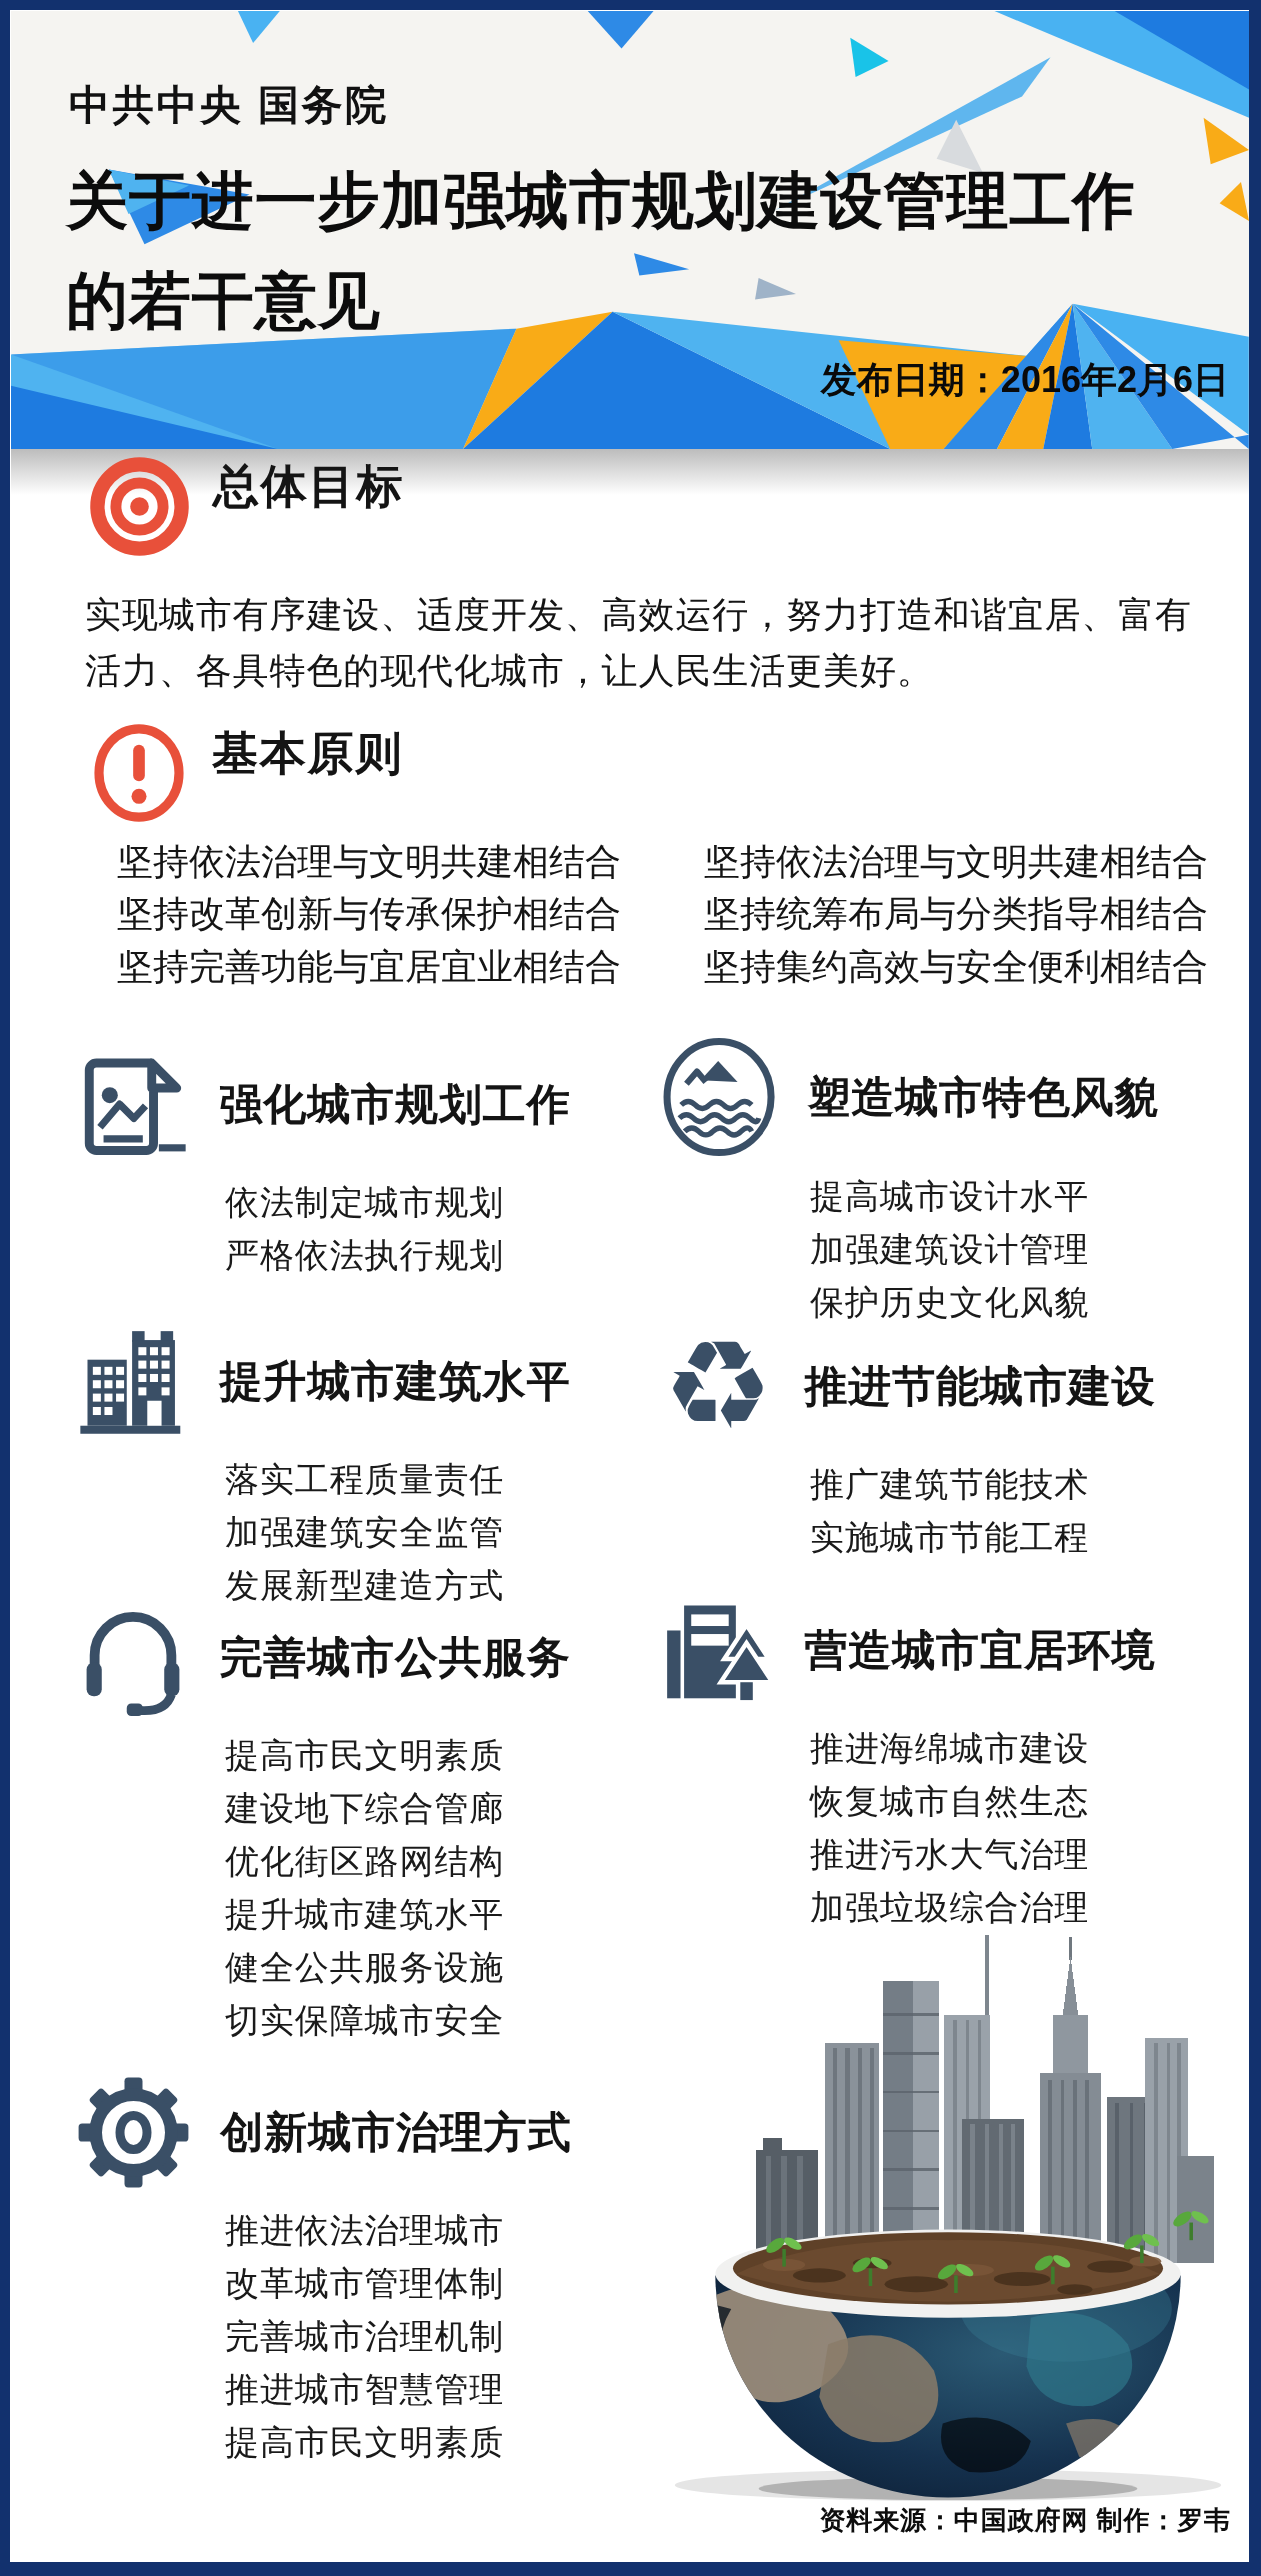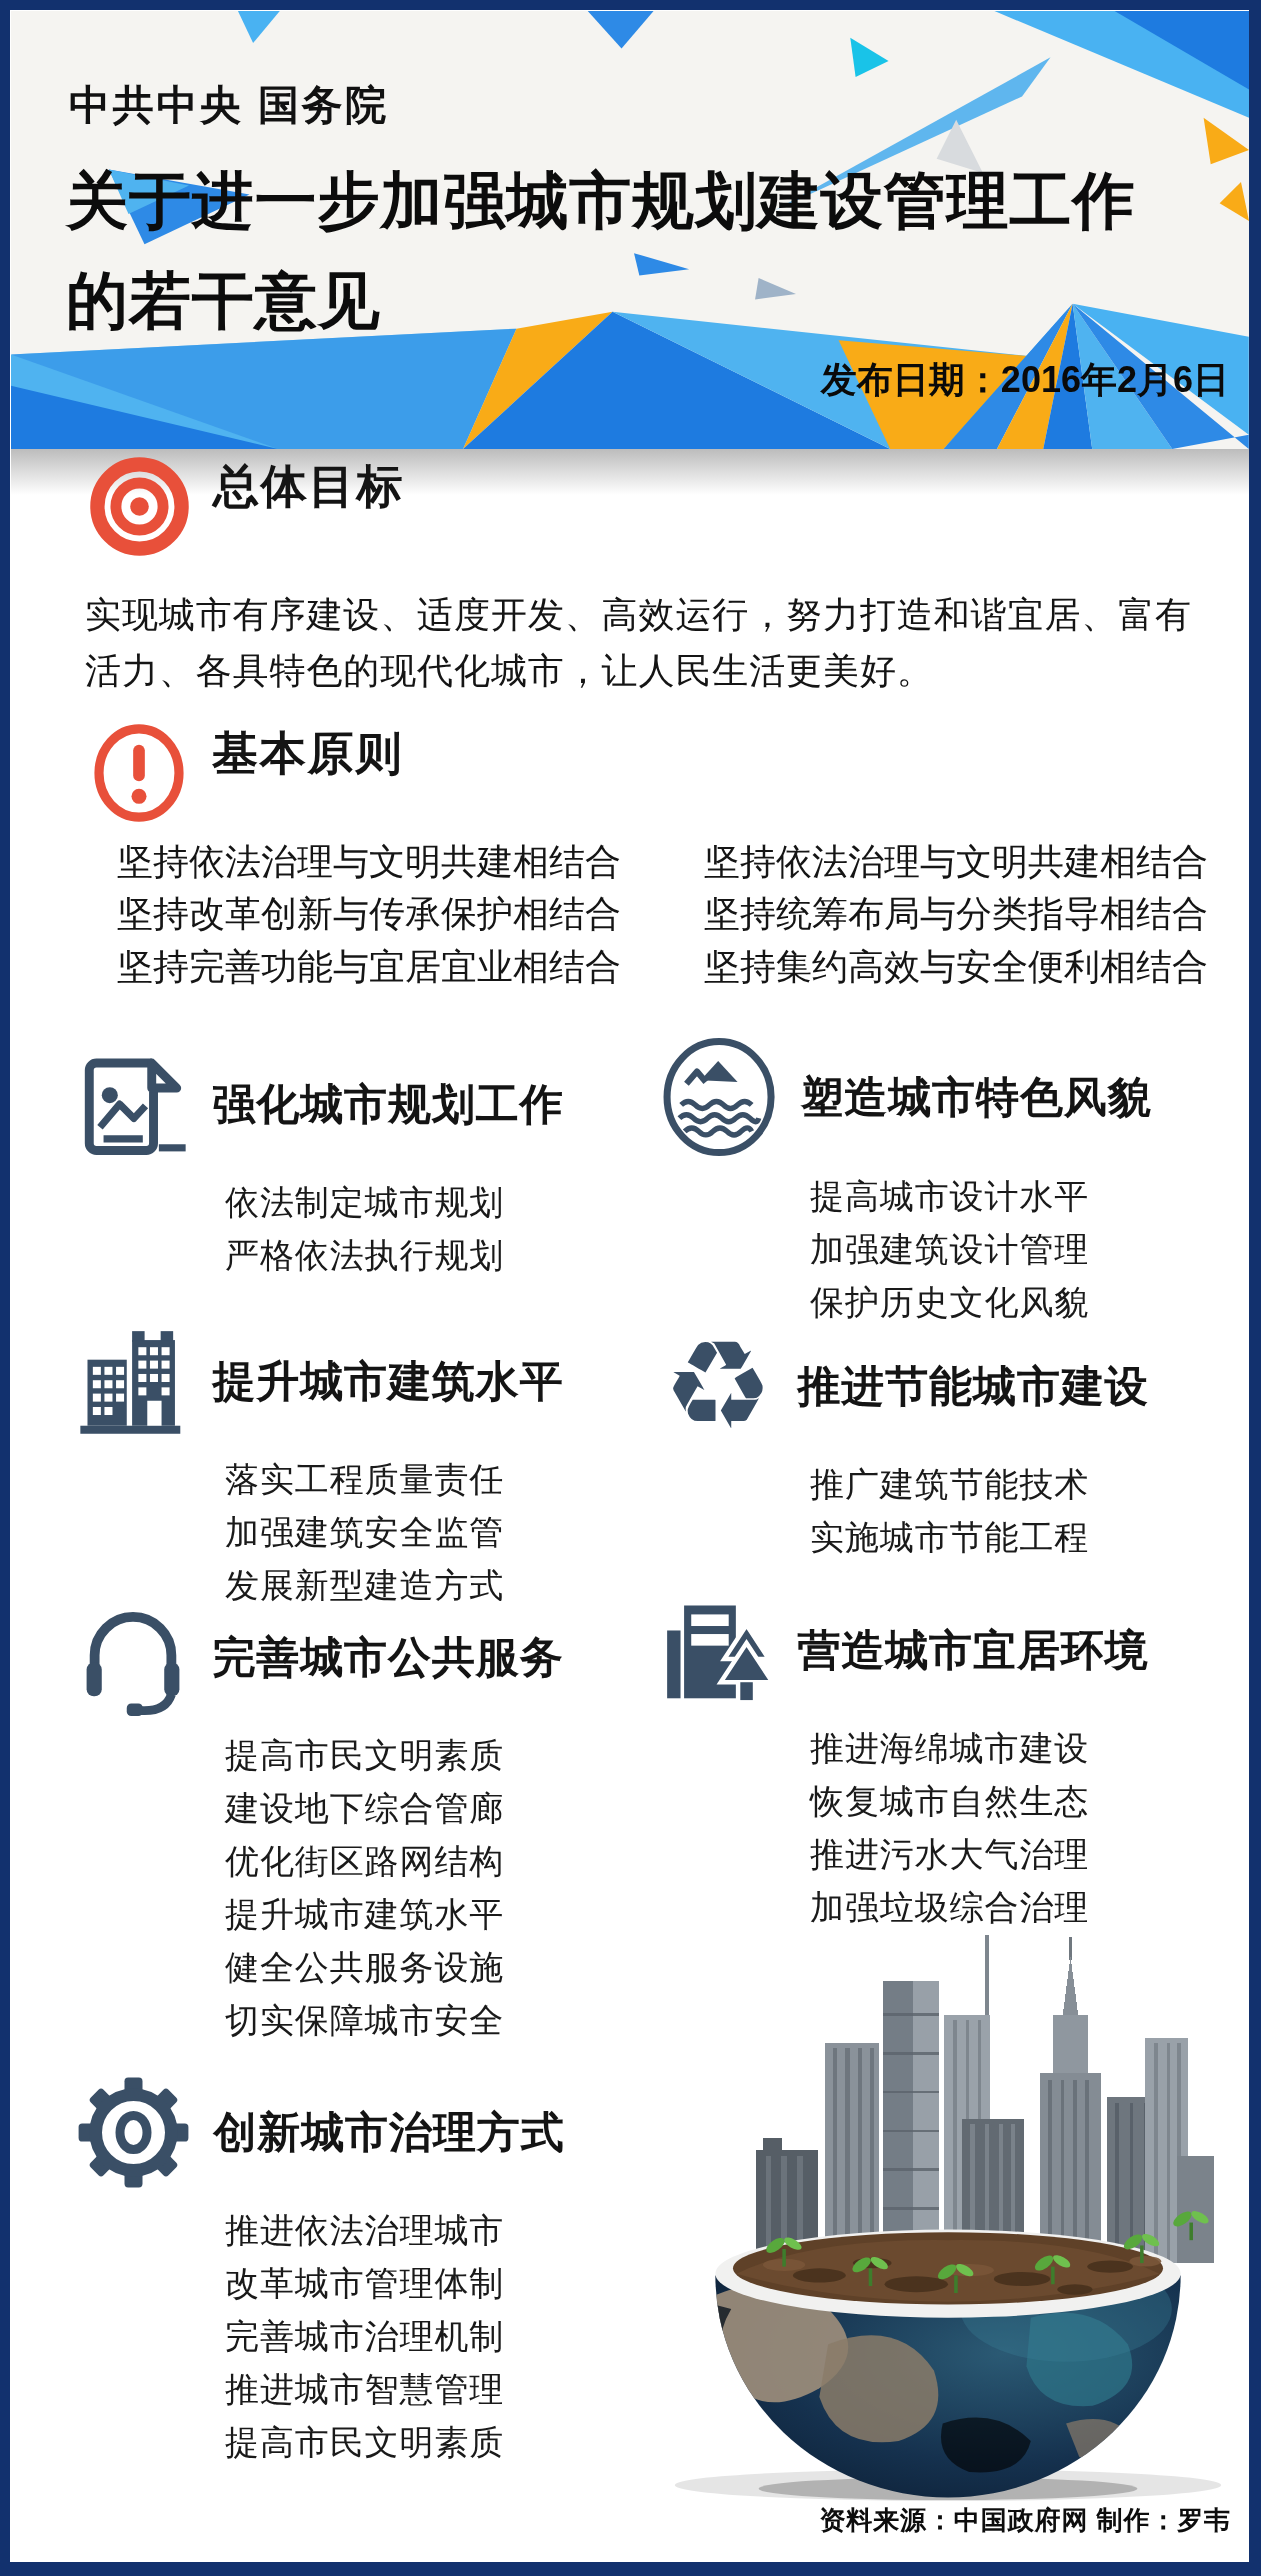--- a/index.html
+++ b/index.html
@@ -26,21 +26,21 @@
   .sec-head .big-icon{flex:0 0 auto;}
   .sec-title{font-size:46px;font-weight:700;color:#141414;letter-spacing:1.8px;margin:0;}
   .goal-body{position:absolute;left:85px;top:587px;width:1139px;font-size:36px;
     line-height:56px;color:#151515;font-weight:500;letter-spacing:0.9px;z-index:4;}
   .principles{position:absolute;left:85px;top:842px;width:1162px;display:grid;
     grid-template-columns:587px auto;row-gap:13.4px;font-size:36px;line-height:39px;
     font-weight:500;color:#151515;z-index:4;margin-left:32px;}
   .card{position:absolute;z-index:4;}
   .card-head{display:flex;align-items:center;gap:21.4px;}
   .card-head .icon{flex:0 0 auto;}
-  .card-title{font-size:43px;font-weight:700;color:#141414;letter-spacing:0.9px;margin:0;text-align:right;}
+  .card-title{font-size:43px;font-weight:700;color:#141414;letter-spacing:0.9px;margin:7px;text-align:right;}
   .card-items{margin:12.5px 0 0 150px;font-size:34px;line-height:53px;font-weight:500;
     color:#1a1a1a;letter-spacing:0.9px;}
   .glyph-icon{display:inline-block;width:116px;height:116px;font-size:123px;
     line-height:114px;color:#3A4F66;text-align:center;}
   .globe{position:absolute;left:648px;top:1930px;width:600px;height:571px;z-index:2;}
   .footer-credit{position:absolute;right:30px;top:2503px;font-size:26px;
     font-weight:700;color:#0d0d0d;z-index:10;letter-spacing:0.9px;}
 </style>
 </head>
 <body>

